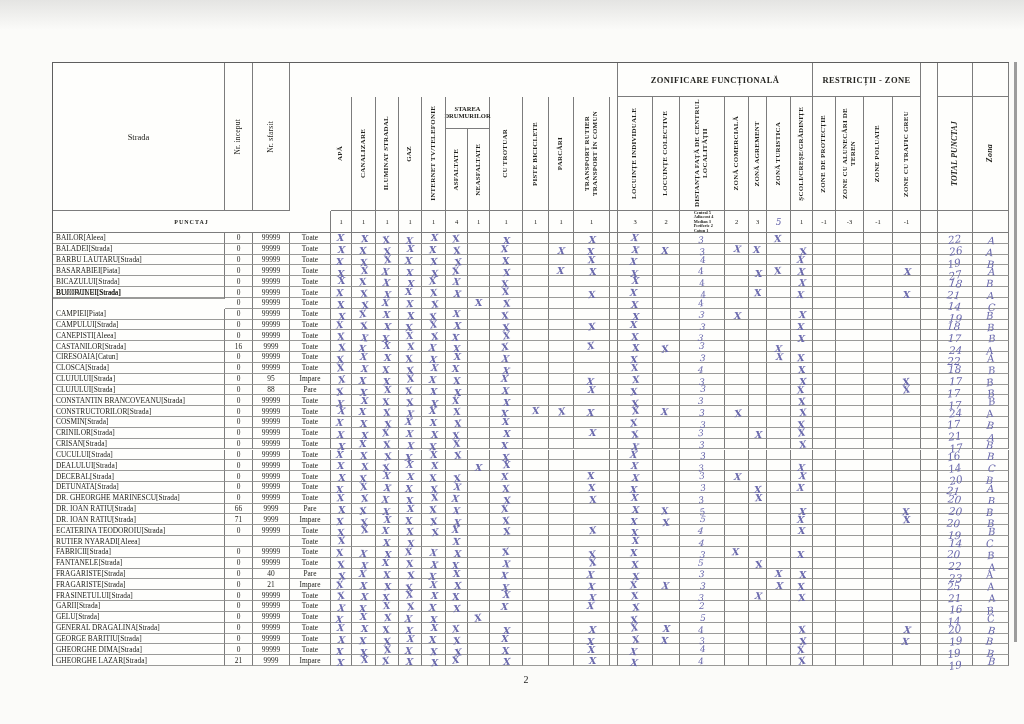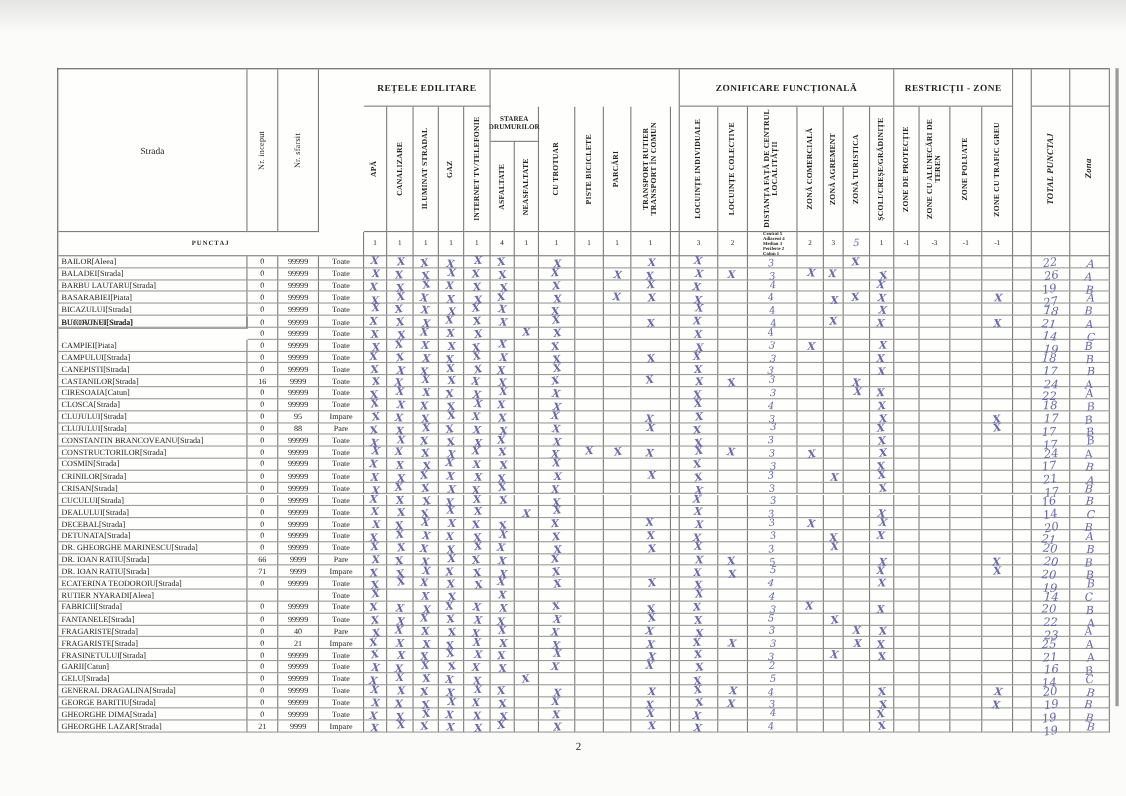--- a/index.html
+++ b/index.html
@@ -38,21 +38,20 @@
   #pagenum{position:absolute;left:516px;top:674px;width:20px;text-align:center;
     font-size:10px;color:#222;}
 </style>
 </head>
 <body>
 
 <div>
   <div class="scanshade-top"></div>
   <div class="smudge"></div>
   <div id="tablewrap">
-      <div class="c ghead" style="left: 278px; top: 0px; width: 115px; height: 34px;">REȚELE EDILITARE</div>
       <div class="c ghead" style="left: 565px; top: 0px; width: 195px; height: 34px;">ZONIFICARE FUNCȚIONALĂ</div>
       <div class="c ghead" style="left: 760px; top: 0px; width: 108px; height: 34px;">RESTRICȚII - ZONE</div>
       <div class="c sublab" style="left: 393px; top: 34px; width: 44px; height: 32px;">STAREA DRUMURILOR</div>
       <div class="c plainlab" style="left: 0px; top: 0px; width: 172px; height: 148px;">Strada</div>
       <div class="c " style="left: 172px; top: 0px; width: 28px; height: 148px;">
         <span class="vlab" style="font-weight:normal;font-size:7.5px">Nr. inceput</span>
       </div>
       <div class="c " style="left: 200px; top: 0px; width: 37px; height: 148px;">
         <span class="vlab" style="font-weight:normal;font-size:7.5px">Nr. sfarsit</span>
       </div>
@@ -672,21 +671,21 @@
       <div class="c bodyline" style="left: 783px; top: 256.6px; width: 28px; height: 10.825px;"></div>
       <div class="c bodyline" style="left: 811px; top: 256.6px; width: 29px; height: 10.825px;"></div>
       <div class="c bodyline" style="left: 840px; top: 256.6px; width: 28px; height: 10.825px;"></div>
       <div class="c bodyline" style="left: 868px; top: 256.6px; width: 17px; height: 10.825px;"></div>
       <div class="c bodyline" style="left: 885px; top: 256.6px; width: 35px; height: 10.825px;">
         <span class="hw tot-hw" style="transform:rotate(3deg) translate(-1px,0px);display:inline-block; margin-top:3px;">18</span>
       </div>
       <div class="c bodyline" style="left: 920px; top: 256.6px; width: 36px; height: 10.825px;">
         <span class="hw zona-hw" style="transform:rotate(-3deg) translate(0px,1px);display:inline-block; margin-top:3px;">B</span>
       </div>
-      <div class="c bodyline street" style="left: 0px; top: 267.425px; width: 172px; height: 10.825px;">CANEPISTI[Strada]</div>
+      <div class="c bodyline street" style="left: 0px; top: 267.425px; width: 172px; height: 10.825px;">CANEPISTI[Aleea]</div>
       <div class="c bodyline num" style="left: 172px; top: 267.425px; width: 28px; height: 10.825px;">0</div>
       <div class="c bodyline num" style="left: 200px; top: 267.425px; width: 37px; height: 10.825px;">99999</div>
       <div class="c bodyline num" style="left: 237px; top: 267.425px; width: 41px; height: 10.825px;">Toate</div>
       <div class="c bodyline" style="left: 278px; top: 267.425px; width: 21px; height: 10.825px;">
         <span class="hw mk" style="transform:rotate(-6deg) translate(0px,1px);display:inline-block;">X</span>
       </div>
       <div class="c bodyline" style="left: 299px; top: 267.425px; width: 24px; height: 10.825px;">
         <span class="hw mk" style="transform:rotate(7deg) translate(1px,2px);display:inline-block;">X</span>
       </div>
       <div class="c bodyline" style="left: 323px; top: 267.425px; width: 23px; height: 10.825px;">
@@ -2080,21 +2079,21 @@
       <div class="c bodyline" style="left: 783px; top: 527.225px; width: 28px; height: 10.825px;"></div>
       <div class="c bodyline" style="left: 811px; top: 527.225px; width: 29px; height: 10.825px;"></div>
       <div class="c bodyline" style="left: 840px; top: 527.225px; width: 28px; height: 10.825px;"></div>
       <div class="c bodyline" style="left: 868px; top: 527.225px; width: 17px; height: 10.825px;"></div>
       <div class="c bodyline" style="left: 885px; top: 527.225px; width: 35px; height: 10.825px;">
         <span class="hw tot-hw" style="transform:rotate(-3deg) translate(0px,1px);display:inline-block; margin-top:3px;">21</span>
       </div>
       <div class="c bodyline" style="left: 920px; top: 527.225px; width: 36px; height: 10.825px;">
         <span class="hw zona-hw" style="transform:rotate(-9deg) translate(1px,2px);display:inline-block; margin-top:3px;">A</span>
       </div>
-      <div class="c bodyline street" style="left: 0px; top: 538.05px; width: 172px; height: 10.825px;">GARII[Catun]</div>
+      <div class="c bodyline street" style="left: 0px; top: 538.05px; width: 172px; height: 10.825px;">GARII[Strada]</div>
       <div class="c bodyline num" style="left: 172px; top: 538.05px; width: 28px; height: 10.825px;">0</div>
       <div class="c bodyline num" style="left: 200px; top: 538.05px; width: 37px; height: 10.825px;">99999</div>
       <div class="c bodyline num" style="left: 237px; top: 538.05px; width: 41px; height: 10.825px;">Toate</div>
       <div class="c bodyline" style="left: 278px; top: 538.05px; width: 21px; height: 10.825px;">
         <span class="hw mk" style="transform:rotate(7deg) translate(1px,2px);display:inline-block;">X</span>
       </div>
       <div class="c bodyline" style="left: 299px; top: 538.05px; width: 24px; height: 10.825px;">
         <span class="hw mk" style="transform:rotate(1deg) translate(-1px,3px);display:inline-block;">X</span>
       </div>
       <div class="c bodyline" style="left: 323px; top: 538.05px; width: 23px; height: 10.825px;">

